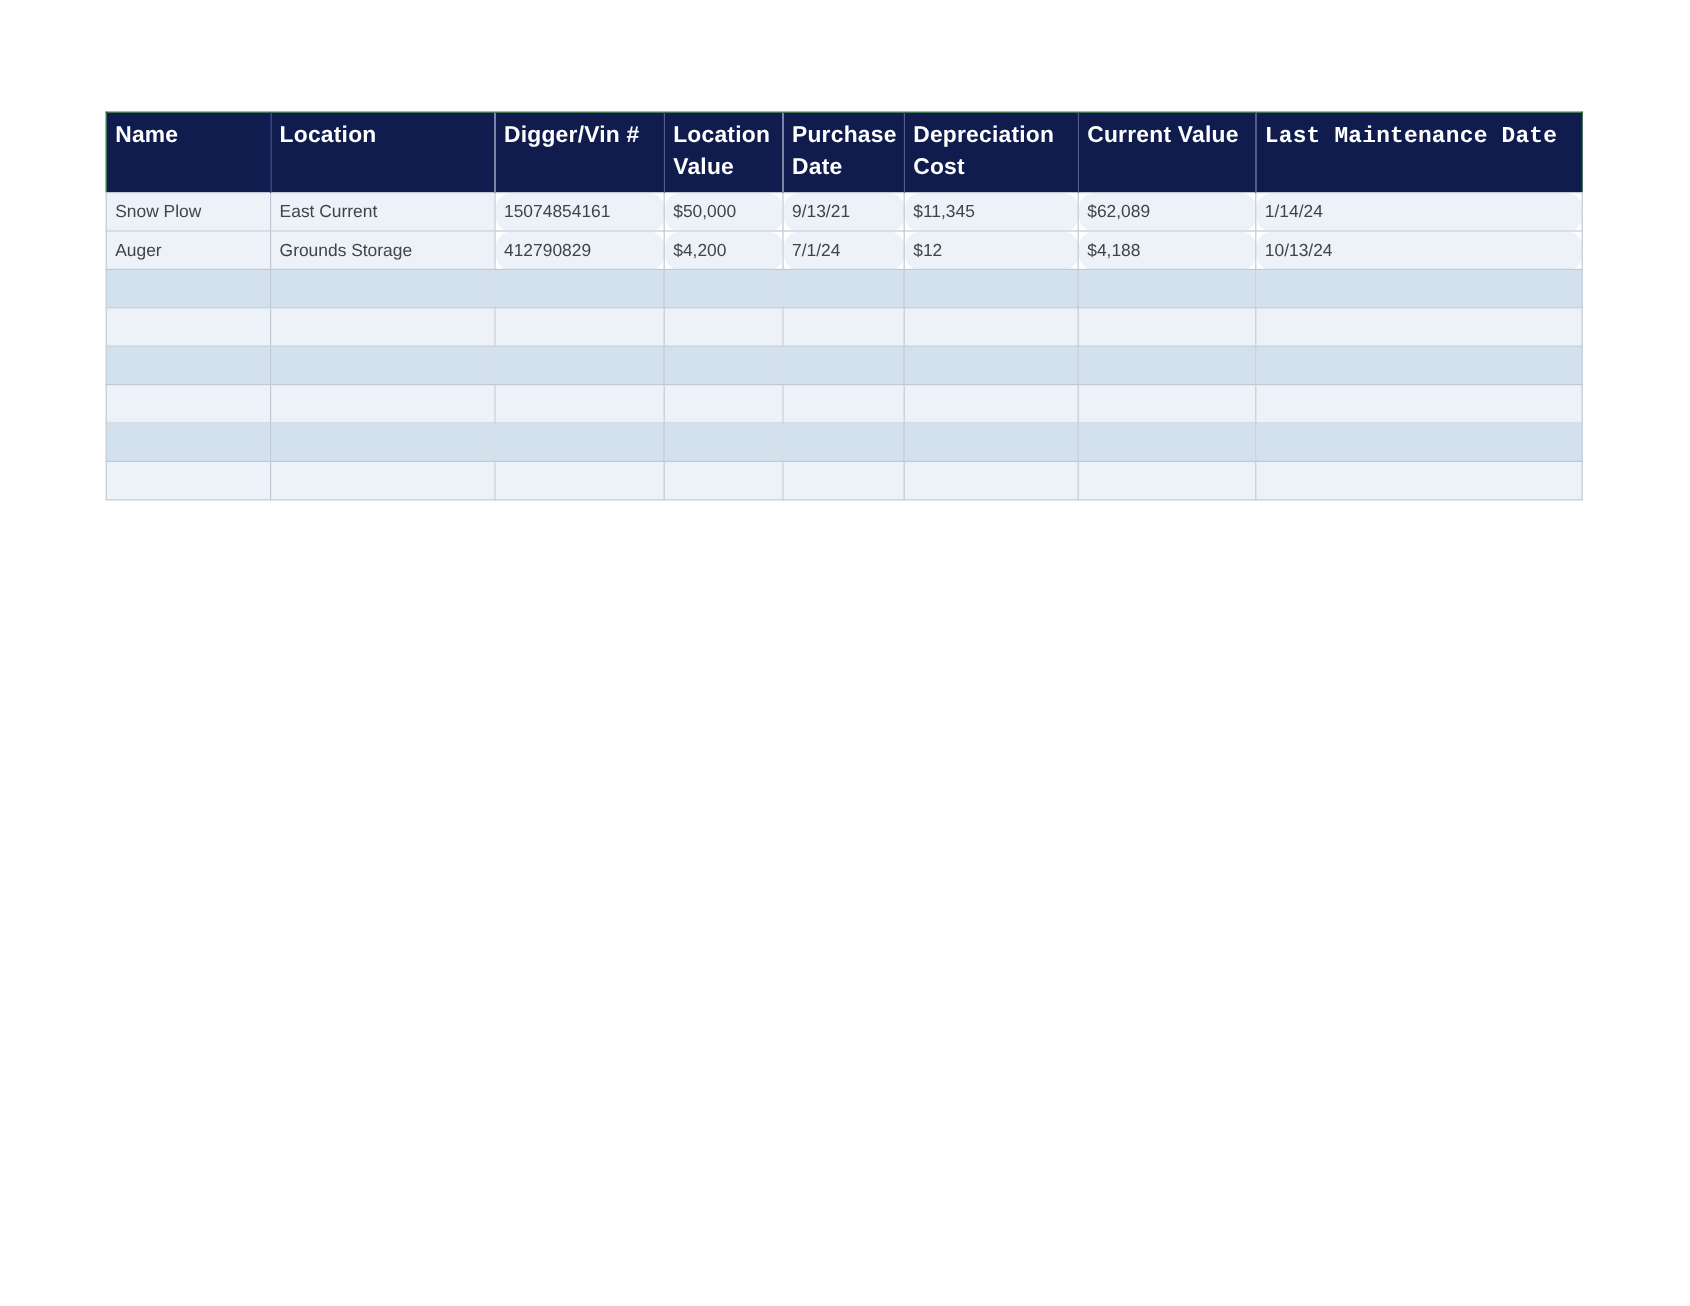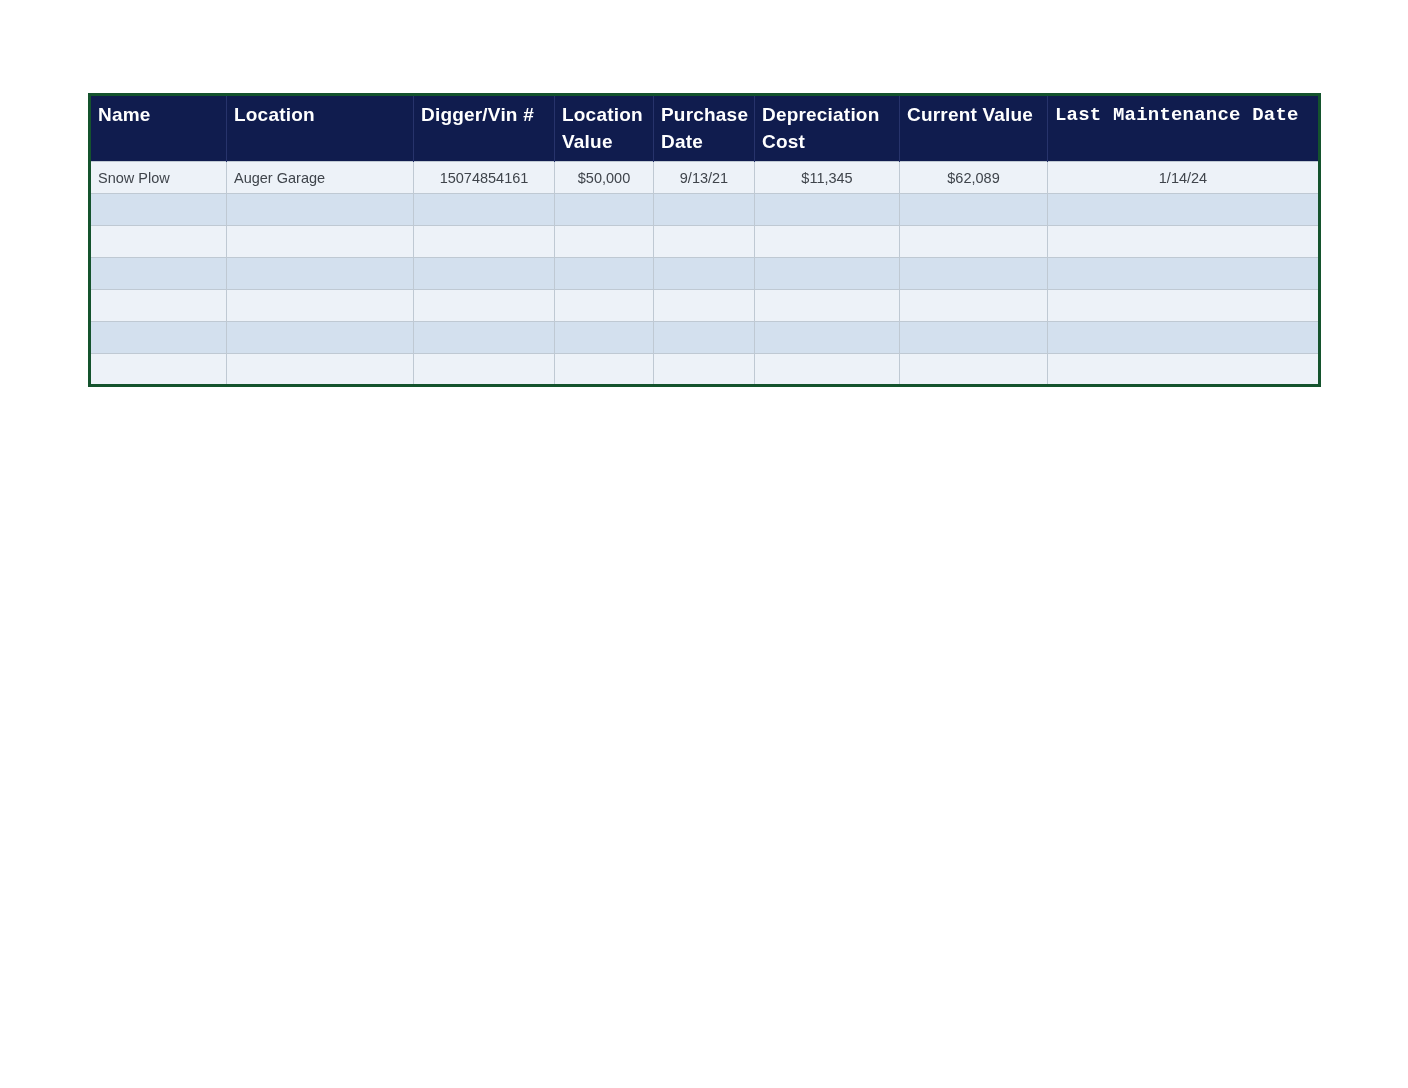--- a/index.html
+++ b/index.html
@@ -19,21 +19,21 @@
   }
   .table-wrap {
     position: absolute;
     left: 88px;
     top: 93px;
   }
   table.asset-table {
     border-collapse: collapse;
     table-layout: fixed;
     width: 1230px;
-    border: 3px solid #14532d;
+    border: 1px solid #14532d;
   }
   thead tr { height: 67px; }
   tbody tr { height: 32px; }
   th {
     background: var(--header-bg, #101c4e);
     color: var(--header-text, #ffffff);
     font-size: 19px;
     font-weight: 700;
     text-align: left;
     vertical-align: top;
@@ -51,21 +51,21 @@
   td {
     font-size: 14.5px;
     color: var(--cell-text, #3f444b);
     padding: 0 7px;
     border: 1px solid var(--border, #bfc9d3);
     white-space: nowrap;
     overflow: hidden;
     vertical-align: middle;
   }
   td.align-left { text-align: left; }
-  td.align-right { text-align: center; }
+  td.align-right { text-align: left; border-radius: 13px; }
   td.cell-small { font-size: 12px; }
   tr.row-light td { background: var(--row-light, #edf2f8); }
   tr.row-dark  td { background: var(--row-dark, #d3e0ee); }
 </style>
 </head>
 <body>
 
 <div class="canvas">
   <div class="table-wrap">
     <table class="asset-table">
@@ -87,27 +87,37 @@
             <th>Location Value</th>
             <th>Purchase Date</th>
             <th>Depreciation Cost</th>
             <th>Current Value</th>
             <th class="th-large">Last Maintenance Date</th>
           </tr>
       </thead>
       <tbody id="body-rows">
           <tr class="row-light">
             <td class="align-left">Snow Plow</td>
-            <td class="align-left">Auger Garage</td>
+            <td class="align-left">East Current</td>
             <td class="align-right">15074854161</td>
             <td class="align-right">$50,000</td>
             <td class="align-right">9/13/21</td>
             <td class="align-right">$11,345</td>
             <td class="align-right">$62,089</td>
             <td class="align-right">1/14/24</td>
+          </tr>
+          <tr class="row-light">
+            <td class="align-left">Auger</td>
+            <td class="align-left">Grounds Storage</td>
+            <td class="align-right">412790829</td>
+            <td class="align-right">$4,200</td>
+            <td class="align-right">7/1/24</td>
+            <td class="align-right">$12</td>
+            <td class="align-right">$4,188</td>
+            <td class="align-right">10/13/24</td>
           </tr>
           <tr class="row-dark">
             <td></td>
             <td></td>
             <td></td>
             <td></td>
             <td></td>
             <td></td>
             <td></td>
             <td></td>

